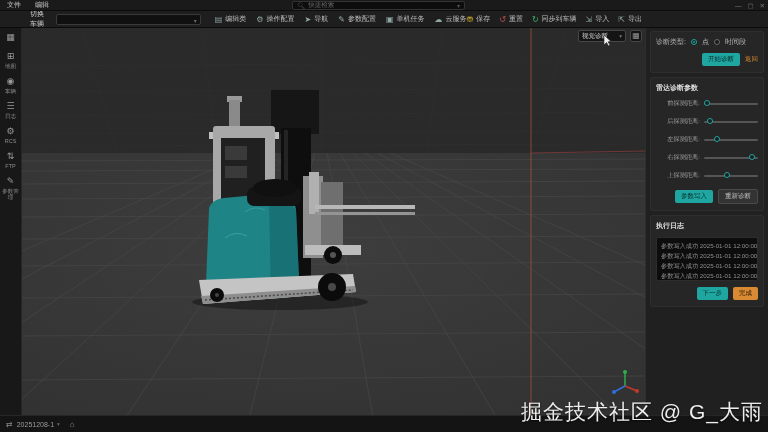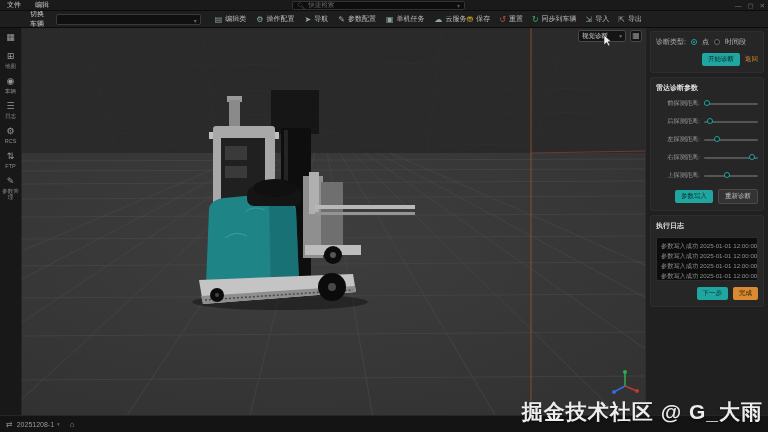--- a/index.html
+++ b/index.html
@@ -64,21 +64,21 @@
   .logbox { background:#0d0d0d; border:1px solid #2c2c2c; border-radius:2px; padding:3px 4px; height:44px; overflow:hidden; }
   .log-entry { color:#8f8f8f; font-size:6.2px; line-height:10px; white-space:nowrap; }
 
   
   .statusbar { position:absolute; left:0; top:415px; width:768px; height:17px; background:#141414; border-top:1px solid #262626; display:flex; align-items:center; font-size:7px; color:#9a9a9a; z-index:24; }
   .statusbar .ic { font-size:8px; margin:0 4px 0 6px; color:#8a8a8a; }
   .statusbar .caret { font-size:5.5px; color:#666; margin-left:3px; }
   .statusbar .bell { font-size:8px; color:#8a8a8a; margin-left:10px; }
 
   
-  .watermark { position:absolute; right:5px; bottom:6px; z-index:40; font-size:21px; font-weight:700; color:#ededed; letter-spacing:1px; text-shadow:0 1px 2px rgba(0,0,0,.6); white-space:nowrap; }
+  .watermark { position:absolute; right:5px; bottom:6px; z-index:40; font-size:21px; font-weight:400; color:#ededed; letter-spacing:1px; text-shadow:0 1px 2px rgba(0,0,0,.6); white-space:nowrap; }
 
   .gizmo { position:absolute; left:588px; top:340px; z-index:4; }
 </style>
 </head>
 <body>
 
 <div class="app">
 
   <div class="menubar">
     <span class="menu-item">文件</span>

